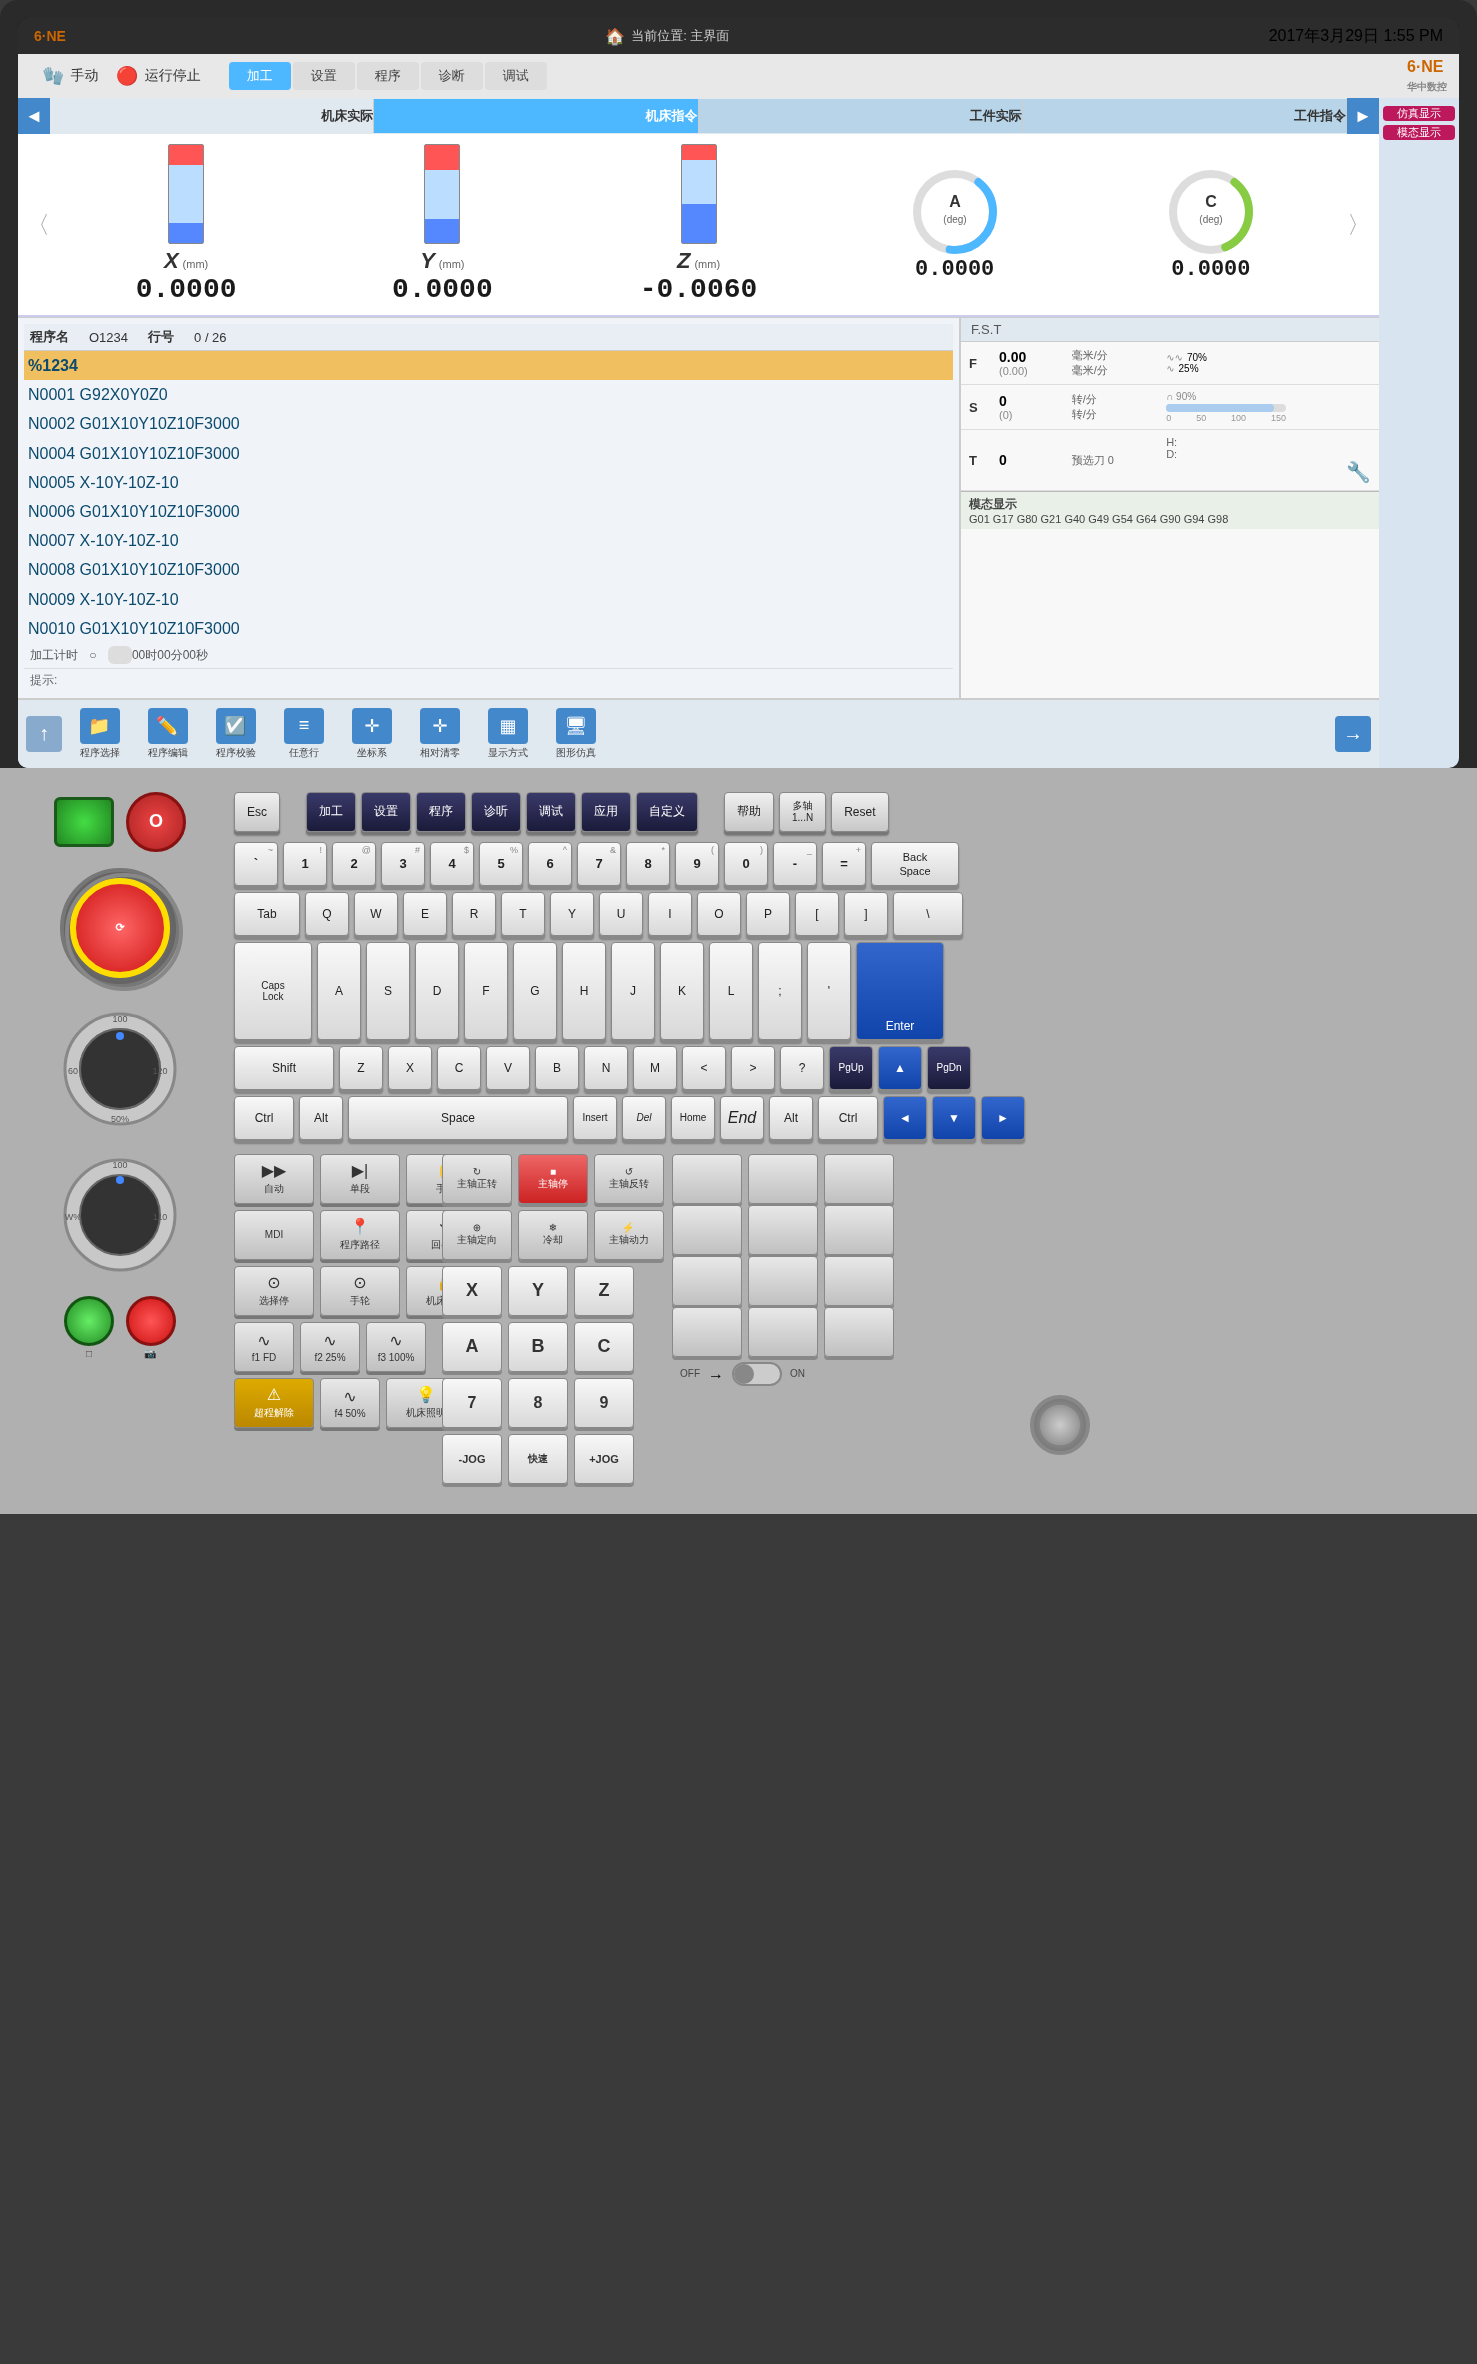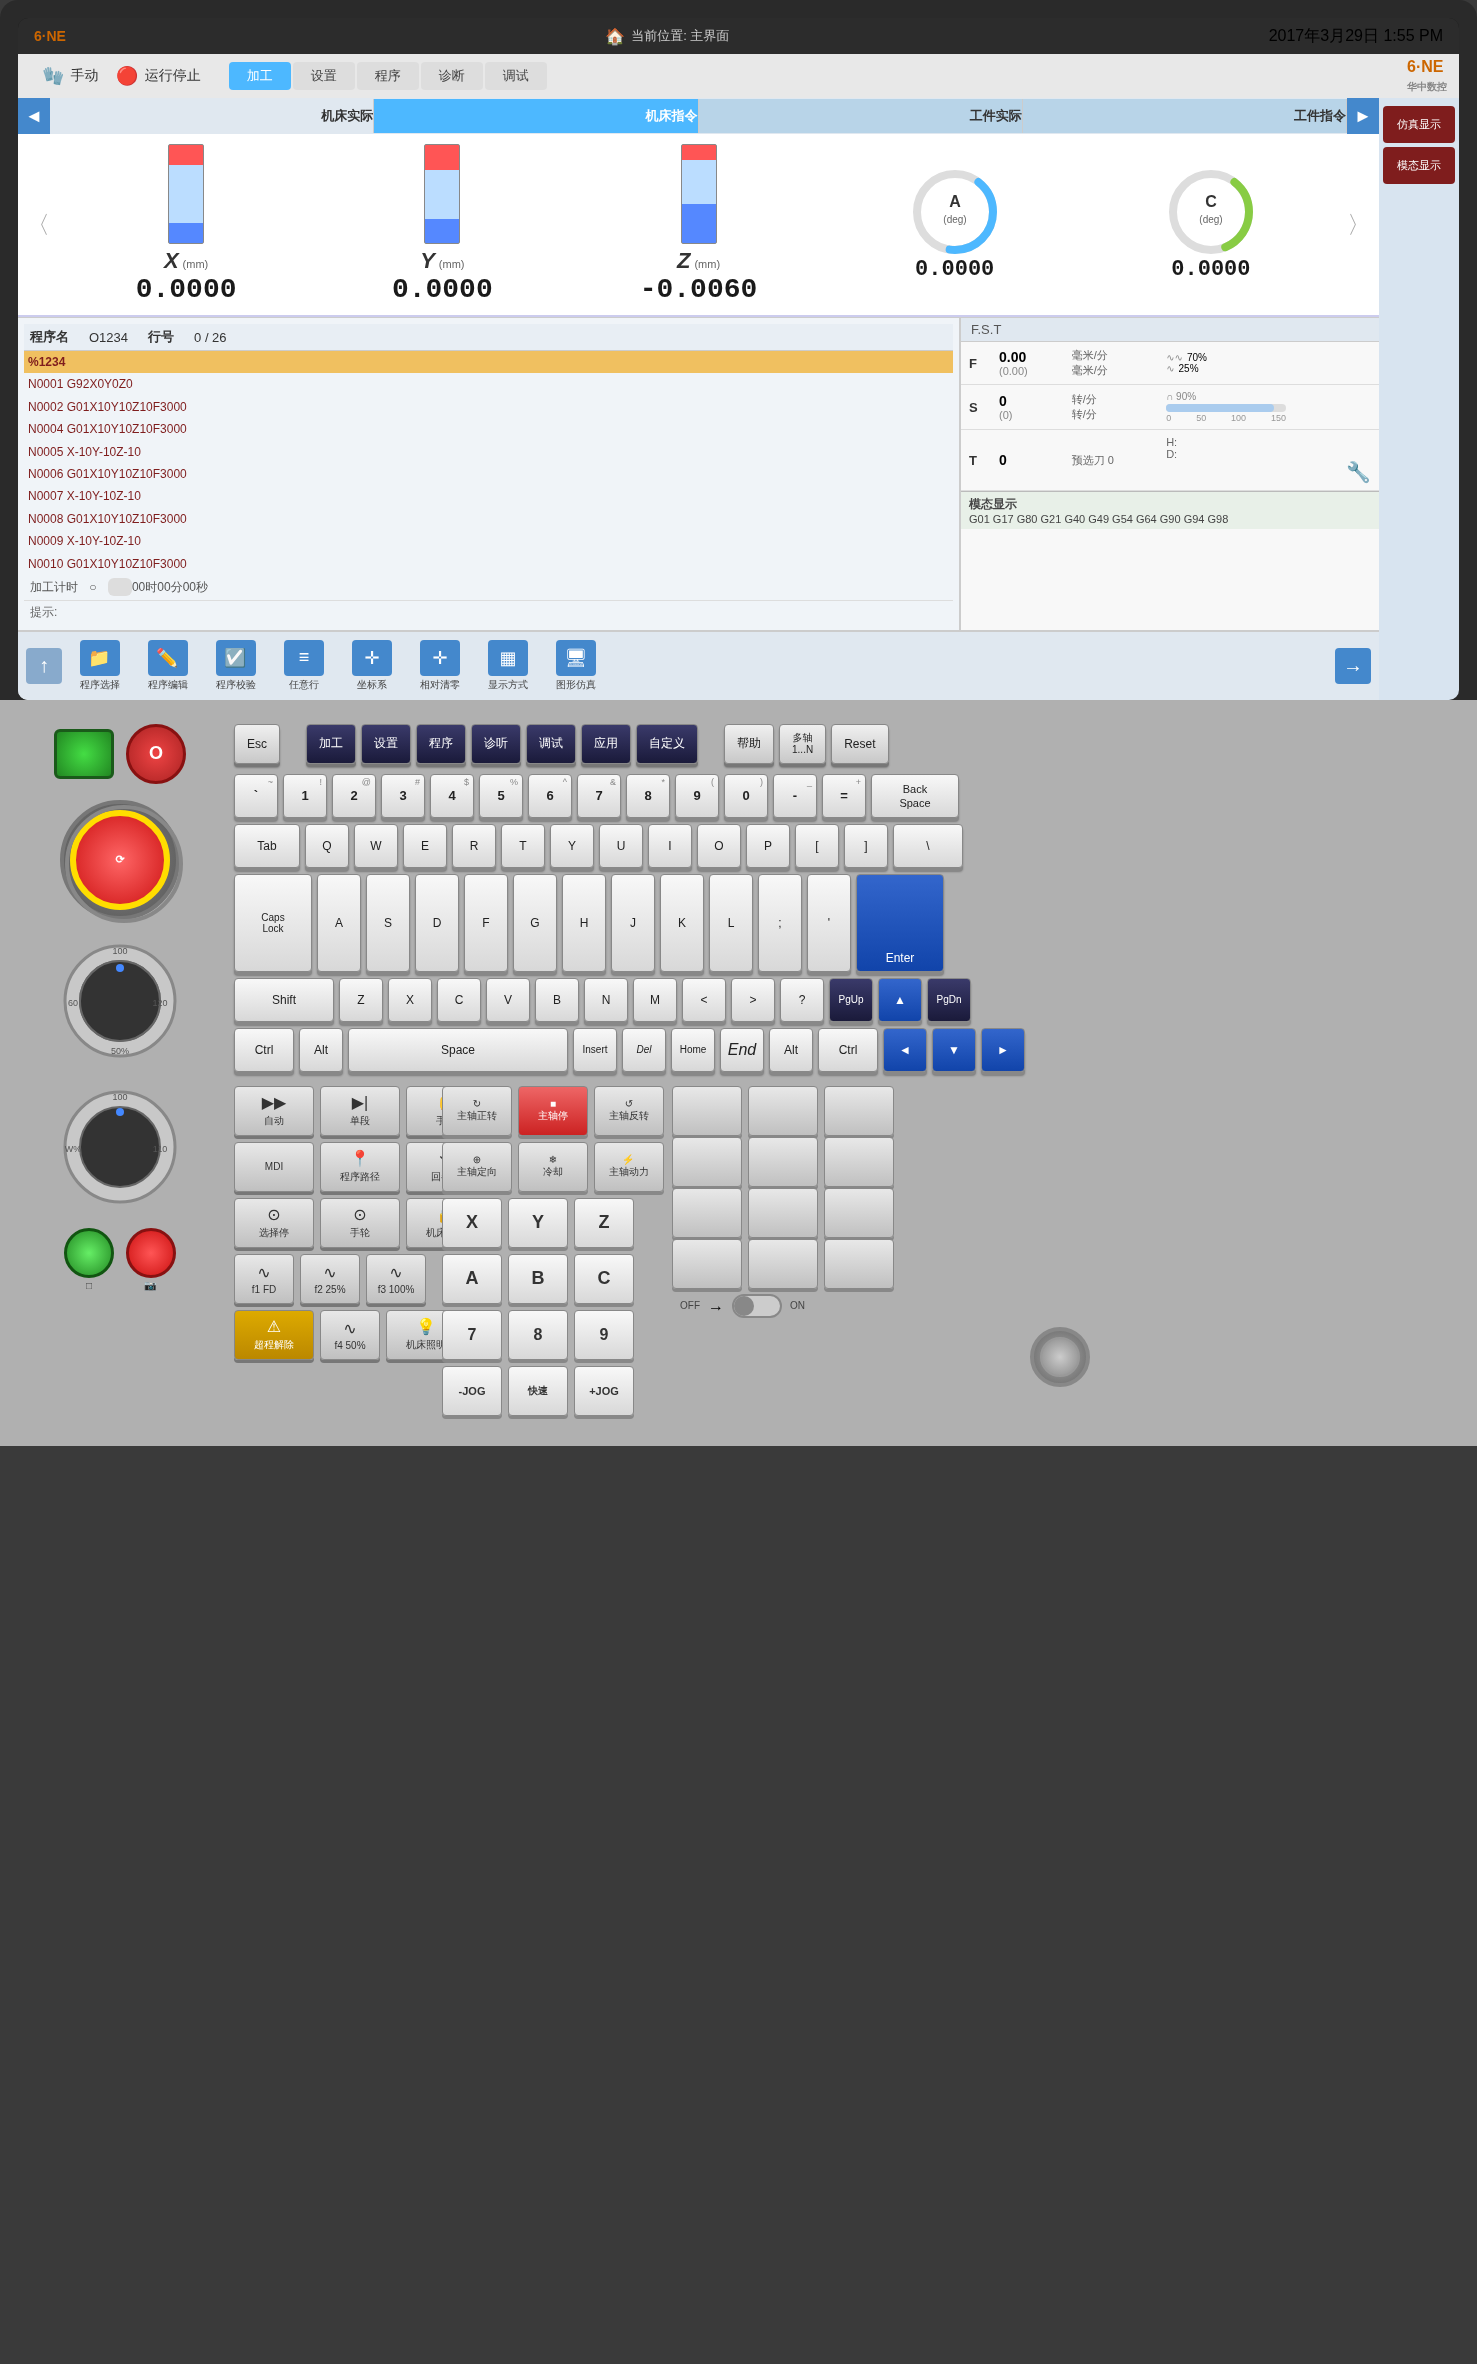--- a/index.html
+++ b/index.html
@@ -152,22 +152,22 @@
       align-items: center;
       gap: 20px;
       font-size: 13px;
       color: #333;
       padding: 4px 6px;
       background: #e8eef4;
       border-bottom: 1px solid #ccc;
     }
     .program-header .label { font-weight: bold; }
     .program-list {
-      font-size: 12px;
-      color: #7f1d1d;
+      font-size: 16px;
+      color: #0c4a6e;
       line-height: 1.7;
     }
     .program-line { padding: 1px 4px; }
     .program-line.highlight { background: #f0c060; font-weight: bold; }
     .program-timer {
       font-size: 12px; color: #555; padding: 4px 6px;
     }
     .hint-bar {
       font-size: 12px; color: #666; padding: 3px 6px;
       border-top: 1px solid #ddd;
@@ -204,23 +204,23 @@
     
     .side-buttons {
       width: 80px;
       display: flex;
       flex-direction: column;
       gap: 4px;
       padding: 8px 4px;
       background: #d8e4f0;
     }
     .side-btn {
-      background: #7f1d1d;
+      background: #be185d;
       color: white;
-      padding: 11px 4px;
+      padding: 0 4px;
       text-align: center;
       font-size: 11px;
       border-radius: 4px;
       cursor: pointer;
     }
 
     
     .bottom-toolbar {
       background: #e0e8f0;
       display: flex;

